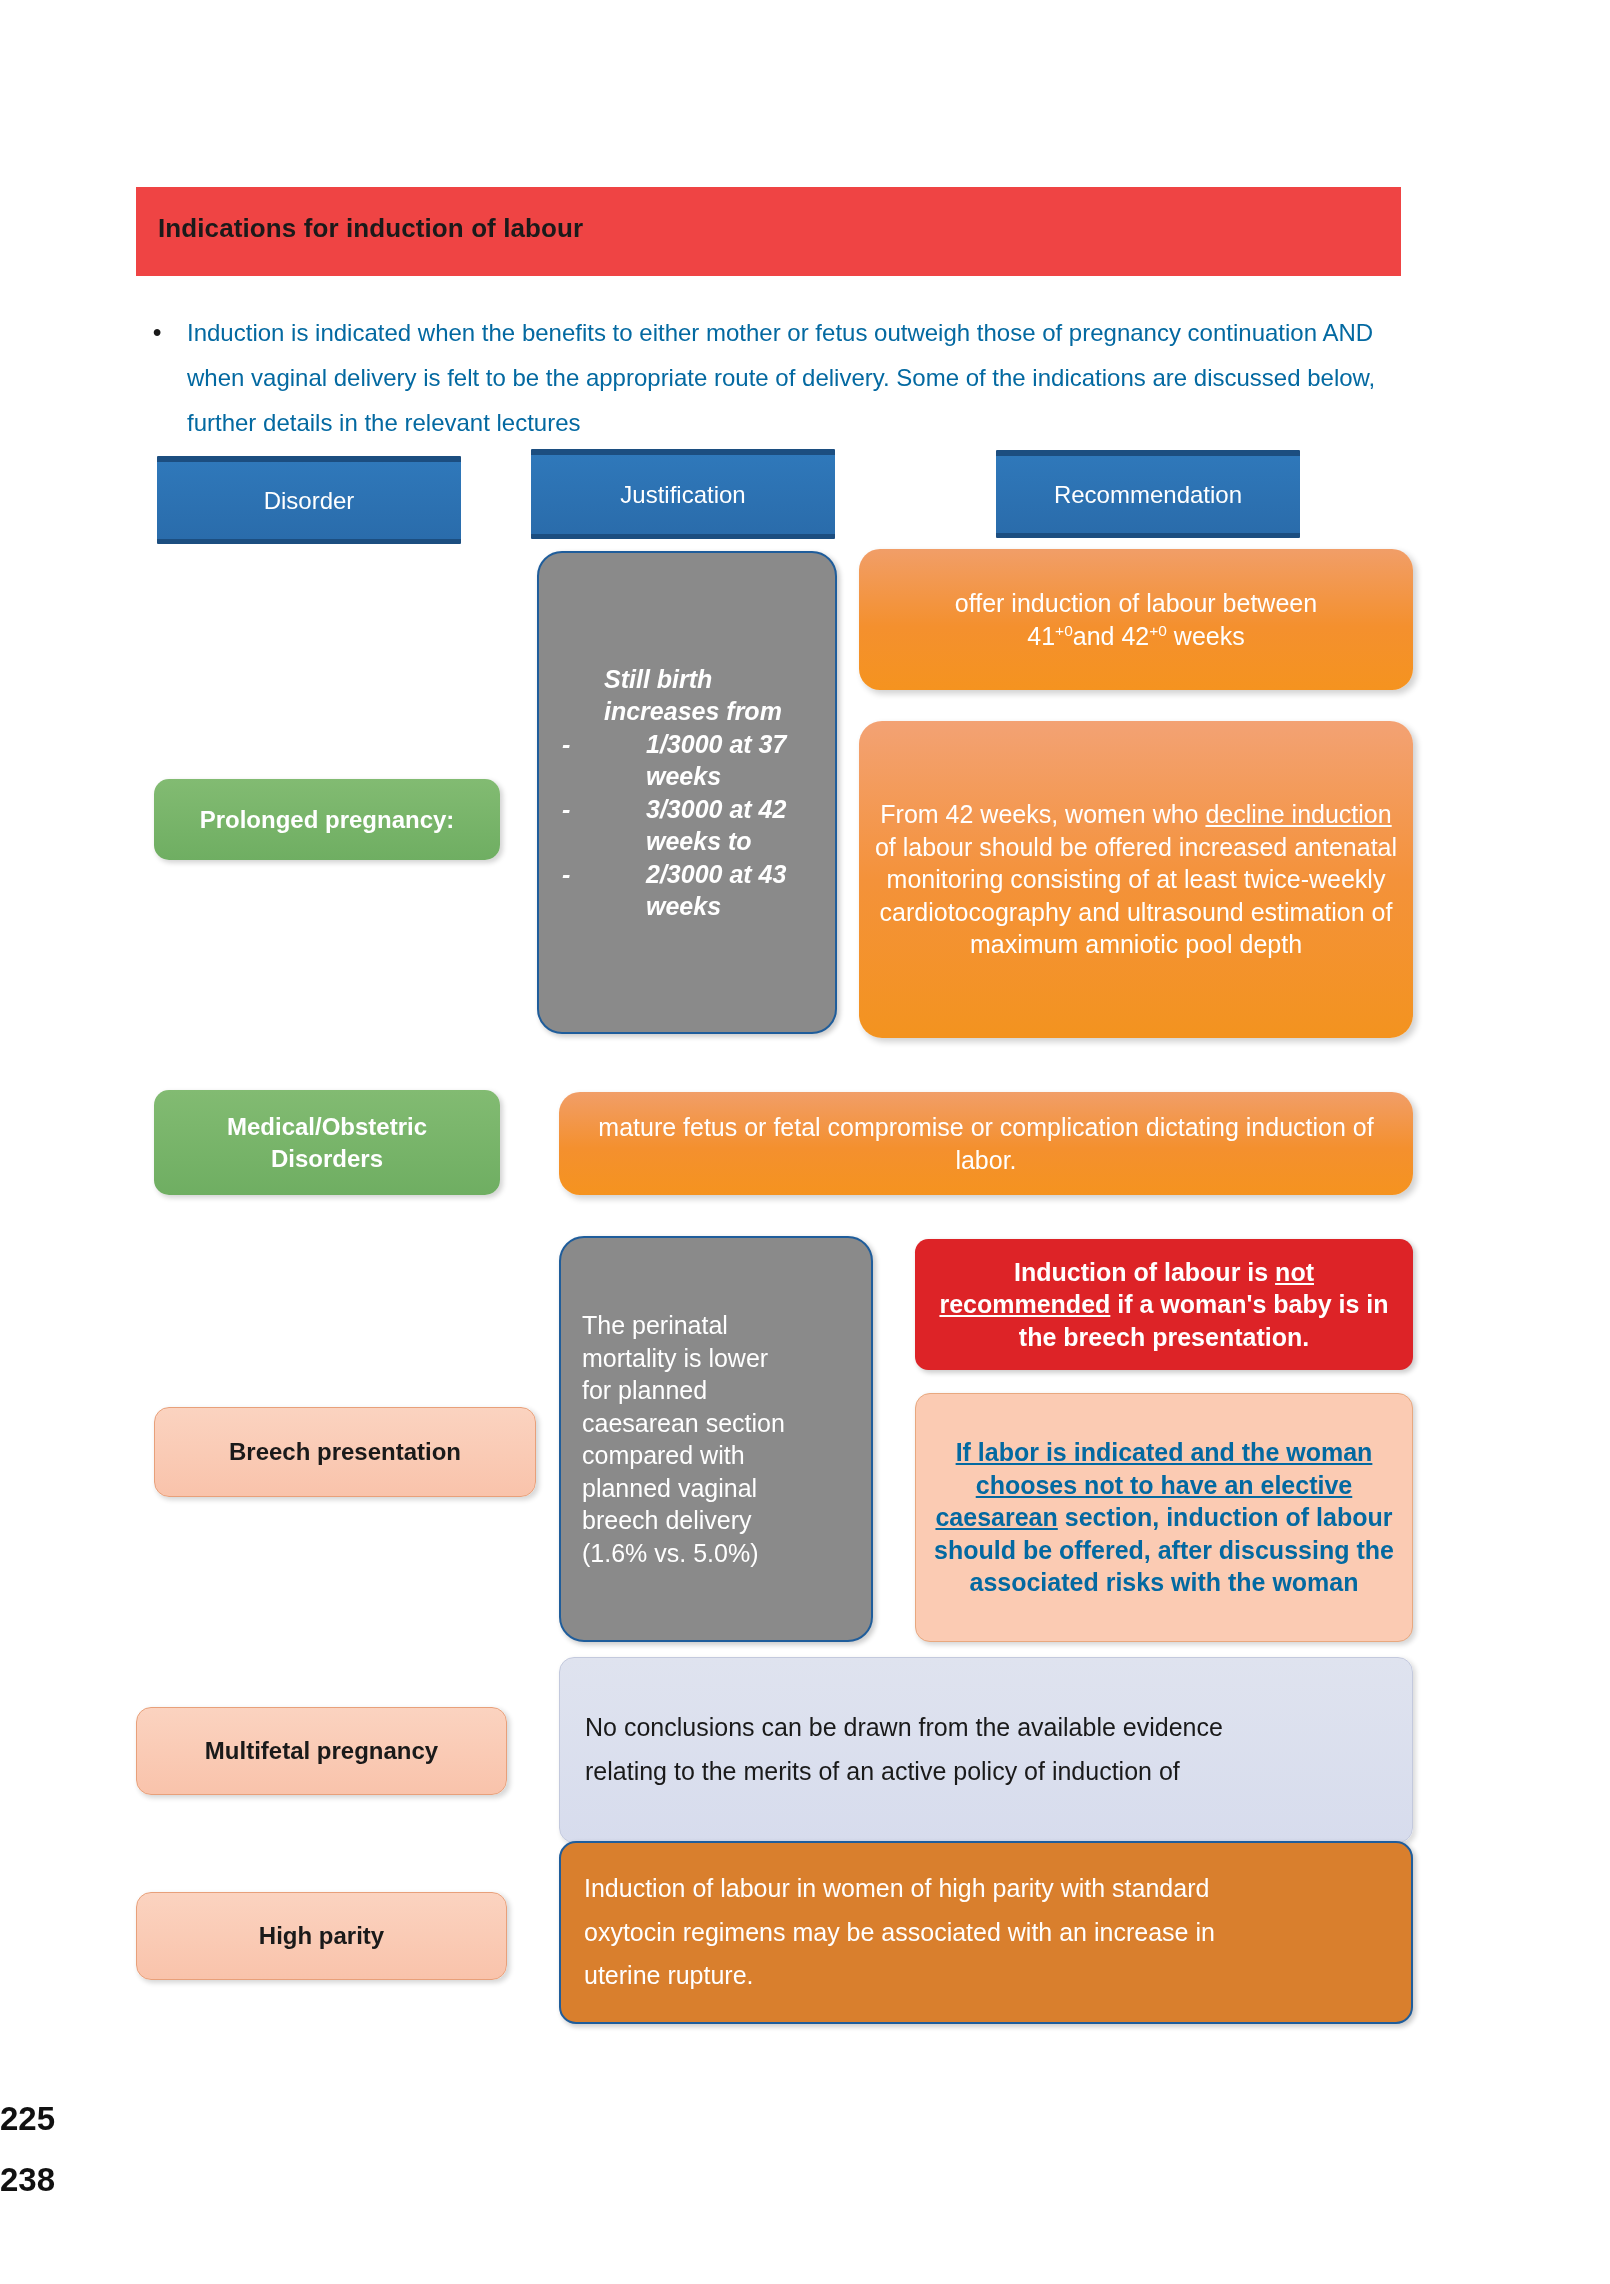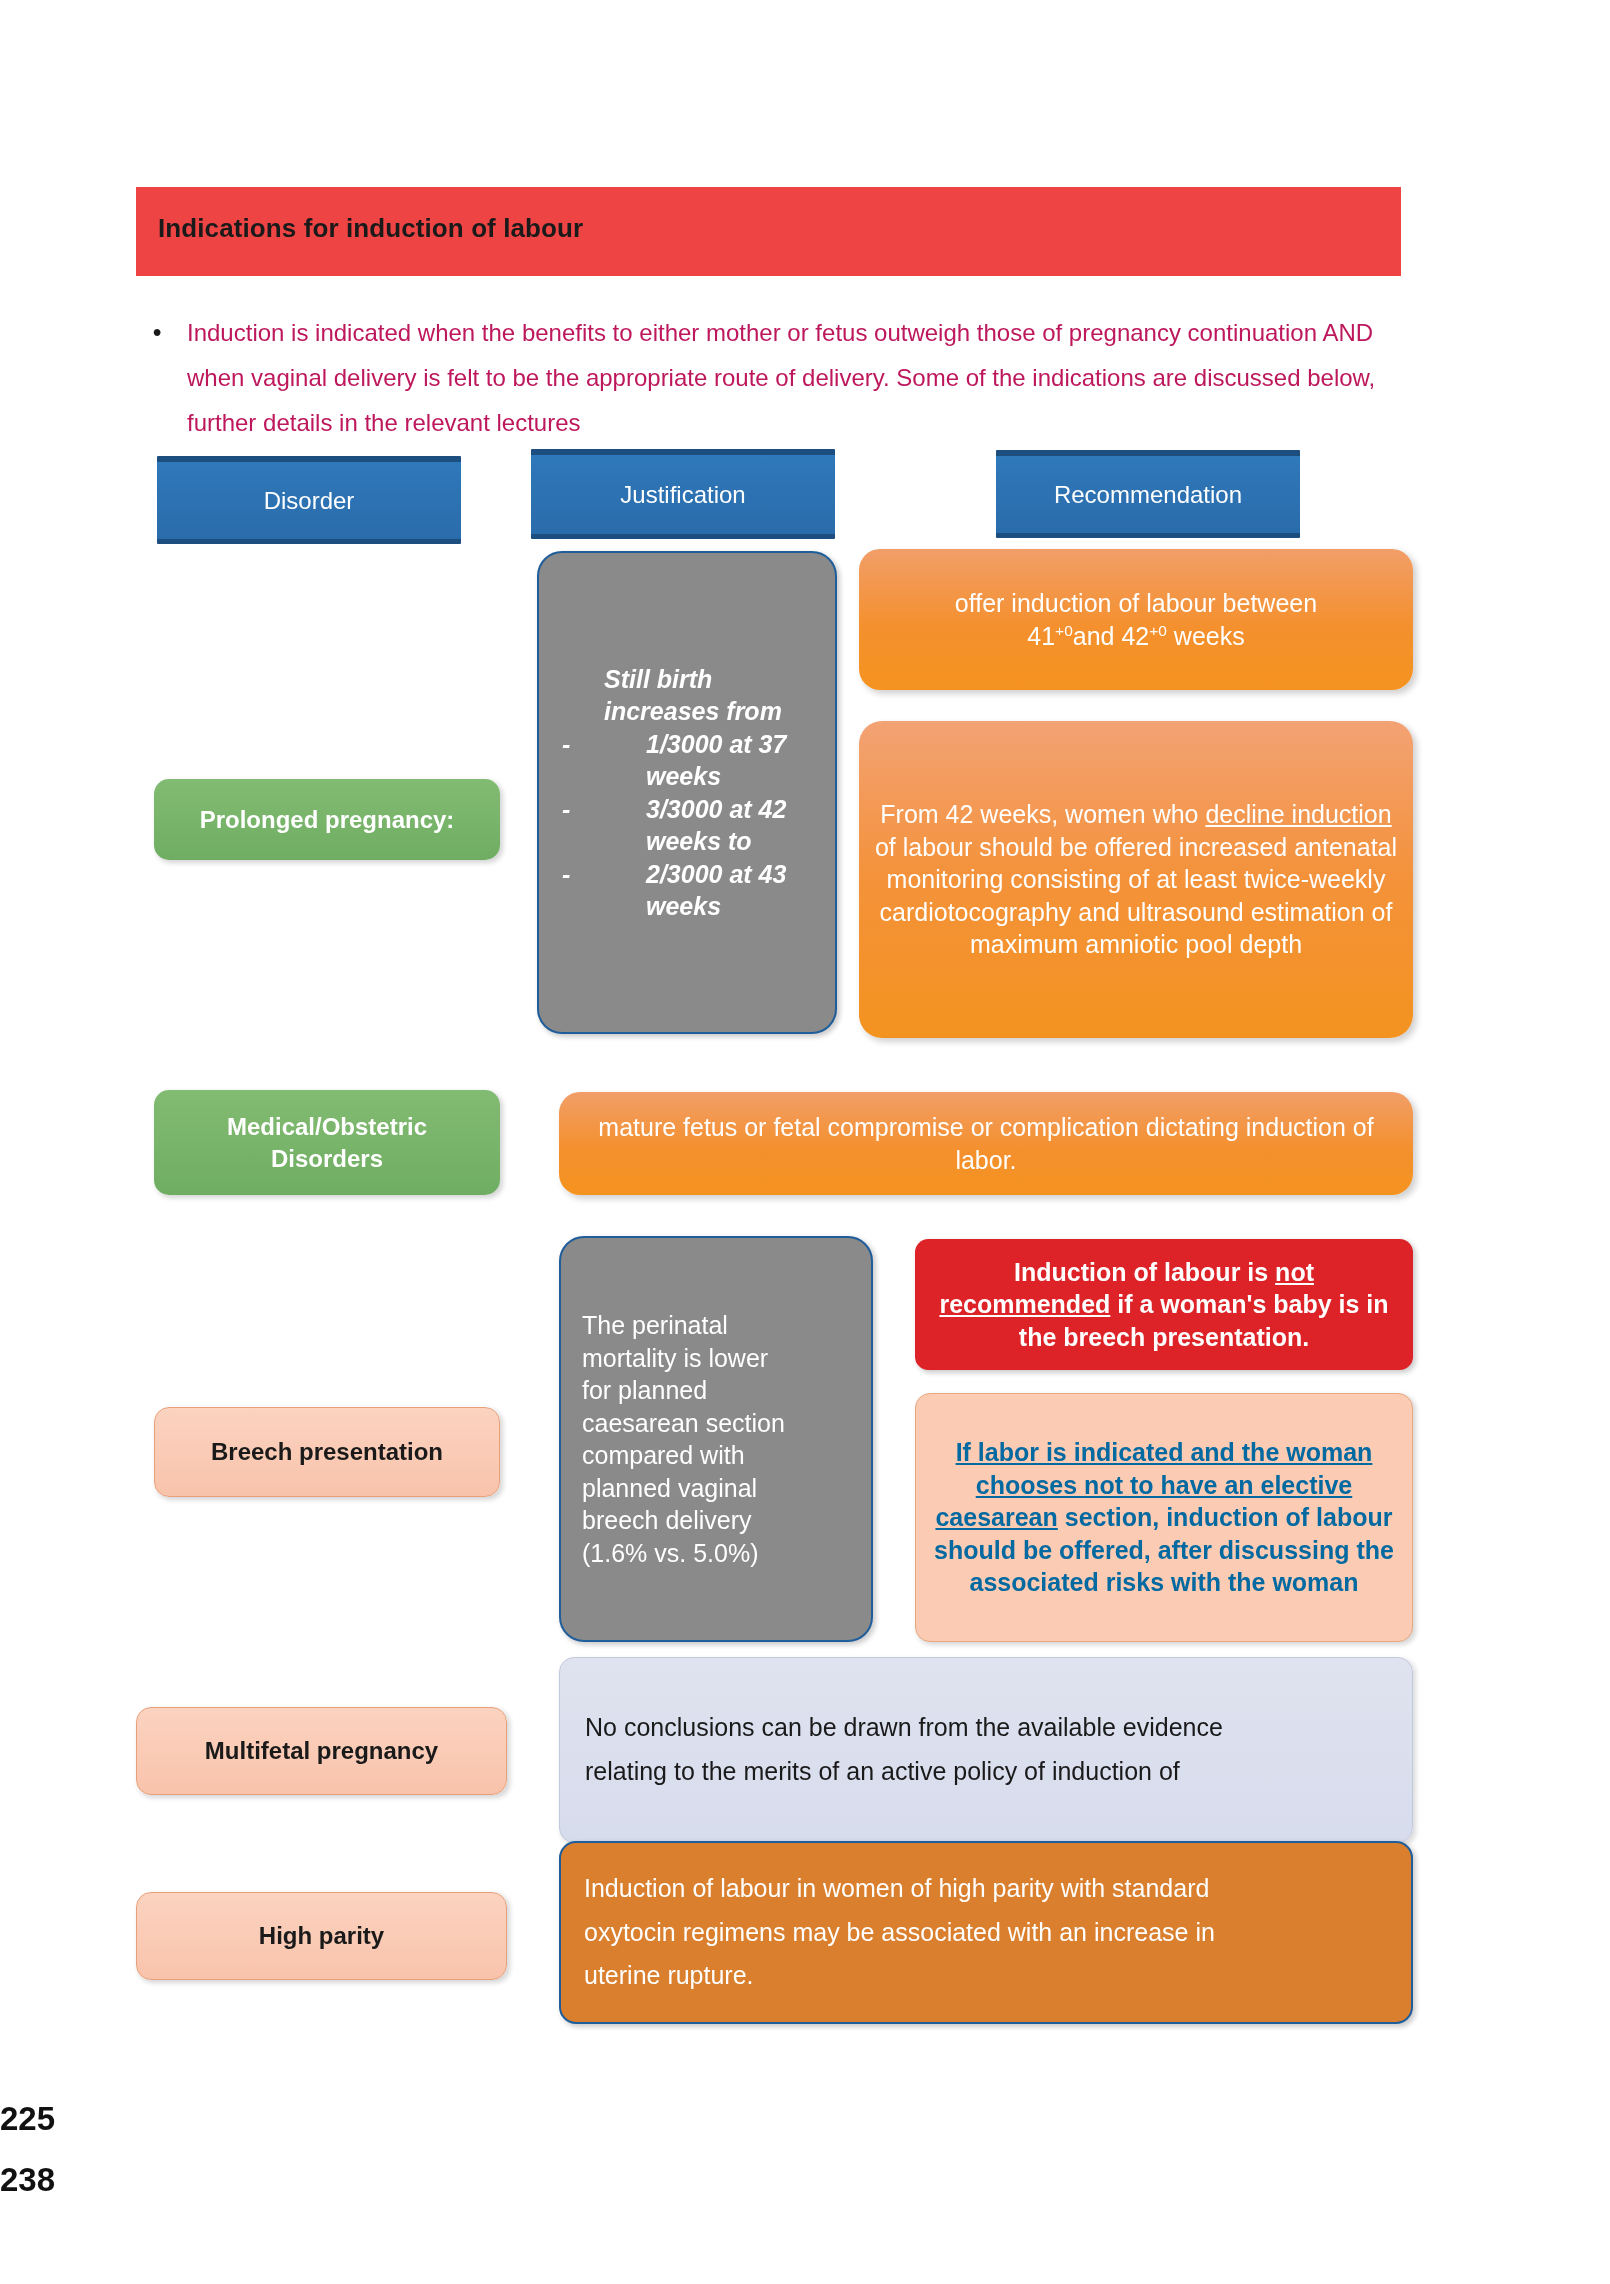--- a/index.html
+++ b/index.html
@@ -60,21 +60,21 @@
     line-height: 45px;
     color: #1a1a1a;
     text-align: left;
     padding-left: 5.7px;
     box-sizing: border-box;
   }
   .bullet-text {
     flex: 1 1 auto;
     font-size: 24px;
     line-height: 45px;
-    color: #be185d;
+    color: #0369a1;
     max-width: 1203px;
   }
 
   
   .box {
     position: absolute;
     box-sizing: border-box;
     display: flex;
     align-items: center;
     justify-content: center;
@@ -281,21 +281,21 @@
     <div class="inner">
       <span>Medical/Obstetric</span><br>
       <span>Disorders</span>
     </div>
   </div>
 
   <div class="box orange" style="left:559px; top:1092px; width:854px; height:103px;">
     <div class="inner">mature fetus or fetal compromise or complication dictating induction of labor.</div>
   </div>
 
-  <div class="box peach-lbl" style="left:154px; top:1407px; width:346px; height:90px;">
+  <div class="box peach-lbl" style="left:154px; top:1407px; width:382px; height:90px;">
     <div class="inner">Breech presentation</div>
   </div>
 
   <div class="box gray" style="left:559px; top:1236px; width:314px; height:406px;">
     <div class="inner">
       <span class="ln">The perinatal</span>
       <span class="ln">mortality is lower</span>
       <span class="ln">for planned</span>
       <span class="ln">caesarean section</span>
       <span class="ln">compared with</span>

